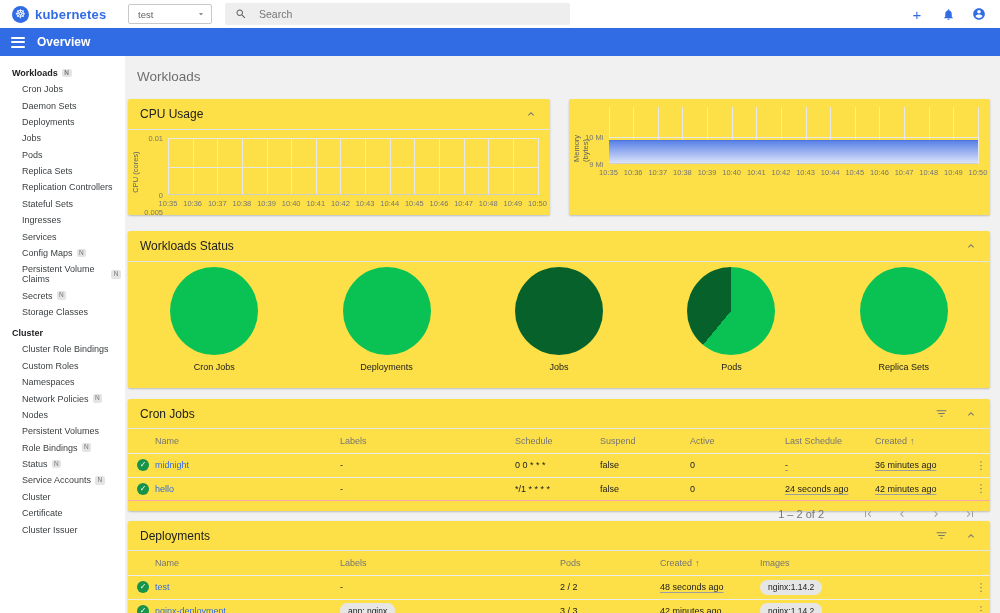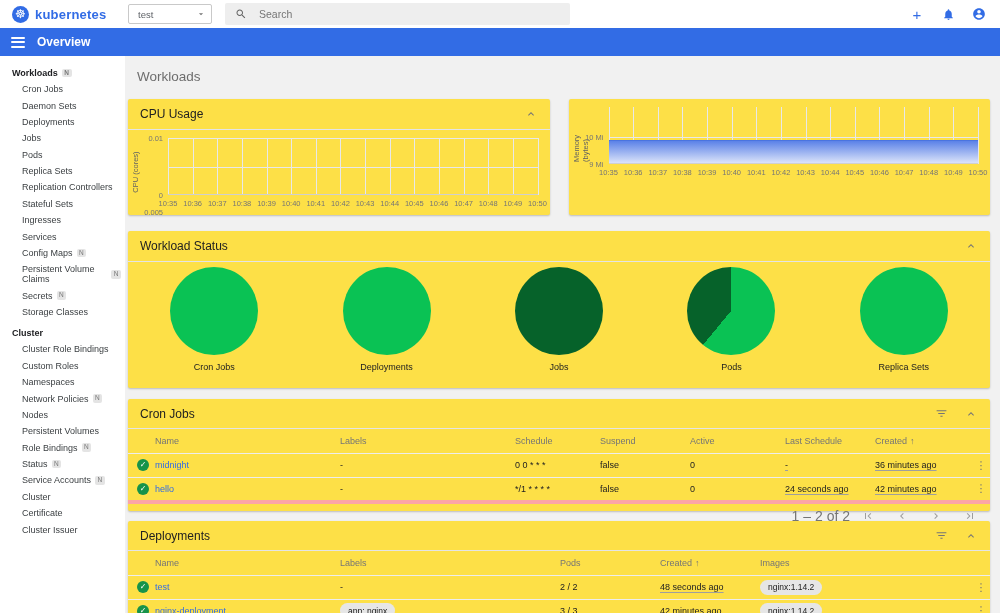--- a/index.html
+++ b/index.html
@@ -77,22 +77,22 @@
   .tbl-header-row { height:24px; font-size:9px; color:#757575; }
   .tbl-header-row .sortable { cursor:pointer; display:flex; align-items:center; gap:3px; }
   .sort-arrow { font-size:9px; color:#757575; }
   .tbl-row { height:23.5px; border-top:1px solid #ededed; font-size:9px; color:#212121; }
   .status-ok { width:12px; height:12px; border-radius:50%; background:#17934a; color:#fff; display:inline-flex;
                align-items:center; justify-content:center; font-size:8px; line-height:1; }
   .cell-link { color:#326ce5; cursor:pointer; text-decoration:none; }
   .rel-time { text-decoration:underline; text-decoration-color:#9e9e9e; text-underline-offset:2px; color:#212121; }
   .chip { background:#e6e6e6; border-radius:9px; padding:2.5px 8px; font-size:8.5px; color:#212121; display:inline-block; }
   .kebab { color:#757575; font-size:11px; cursor:pointer; text-align:center; }
-  .pagination { height:27px; border-top:4px solid #fca5a5; display:flex; align-items:center; justify-content:flex-end;
-                gap:12px; padding-right:14px; font-size:14px; color:#757575; }
+  .pagination { height:27px; border-top:1px solid #fca5a5; display:flex; align-items:center; justify-content:flex-end;
+                gap:38px; padding-right:14px; font-size:11px; color:#757575; }
   .pagination .pg-icons { display:flex; gap:22px; }
   .pg-btn { cursor:pointer; width:12px; height:12px; display:flex; align-items:center; justify-content:center; }
   svg { display:block; }
 </style>
 </head>
 <body>
 
 <header class="topbar">
   <div class="logo">
     <span class="logo-mark">☸</span>
@@ -345,21 +345,21 @@
               <span class="ytick" style="top: 100%;">9 Mi</span>
               <div class="baseline"></div>
               <div class="area-fill" style="height: 40.8%; background: linear-gradient(rgb(91, 130, 232), rgb(219, 227, 249)); border-top-color: rgb(74, 116, 224);"></div>
             </div>
         </div>
       </section>
     </div>
 
     <section class="card status-card">
       <div class="card-header">
-        <span class="card-title">Workload Status</span>
+        <span class="card-title">Workloads Status</span>
         <div class="card-tools">
           <span class="tool-btn">
             <span>
                 <svg width="12" height="12" viewBox="0 0 24 24">
                   <path d="M7.41 15.41 12 10.83l4.59 4.58L18 14l-6-6-6 6z" fill="#757575"></path>
                 </svg>
               </span>
           </span>
         </div>
       </div>

